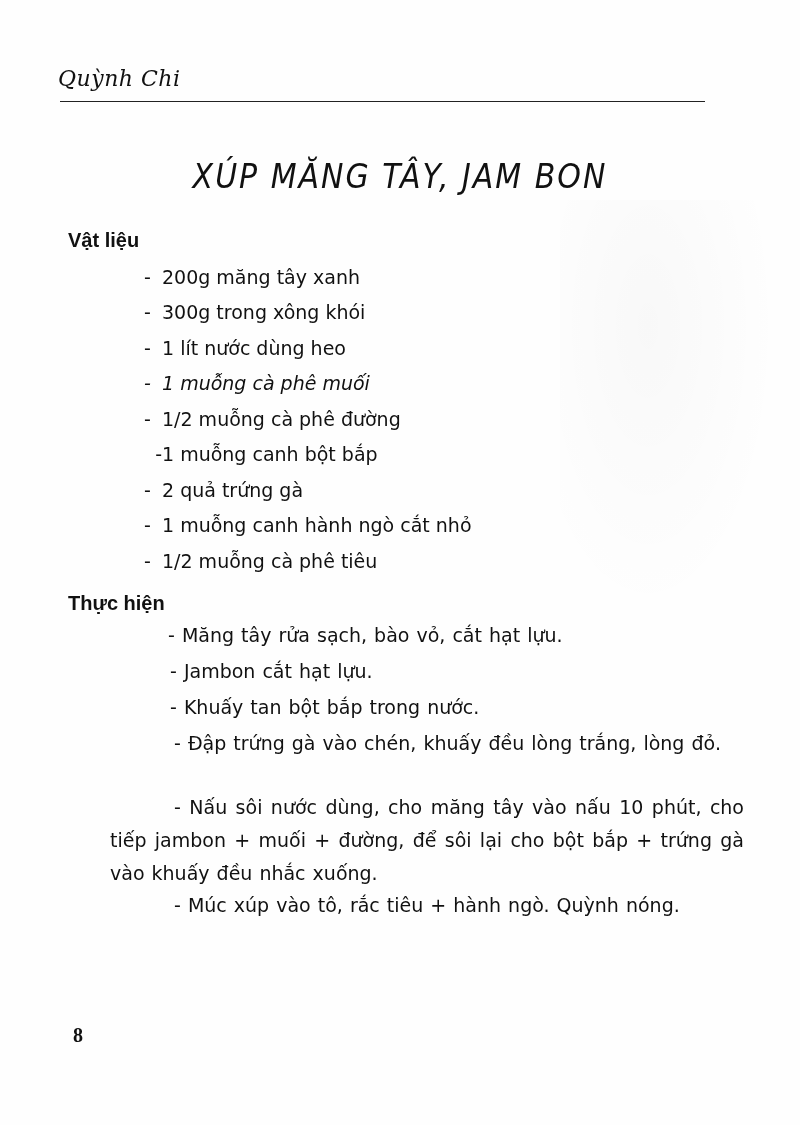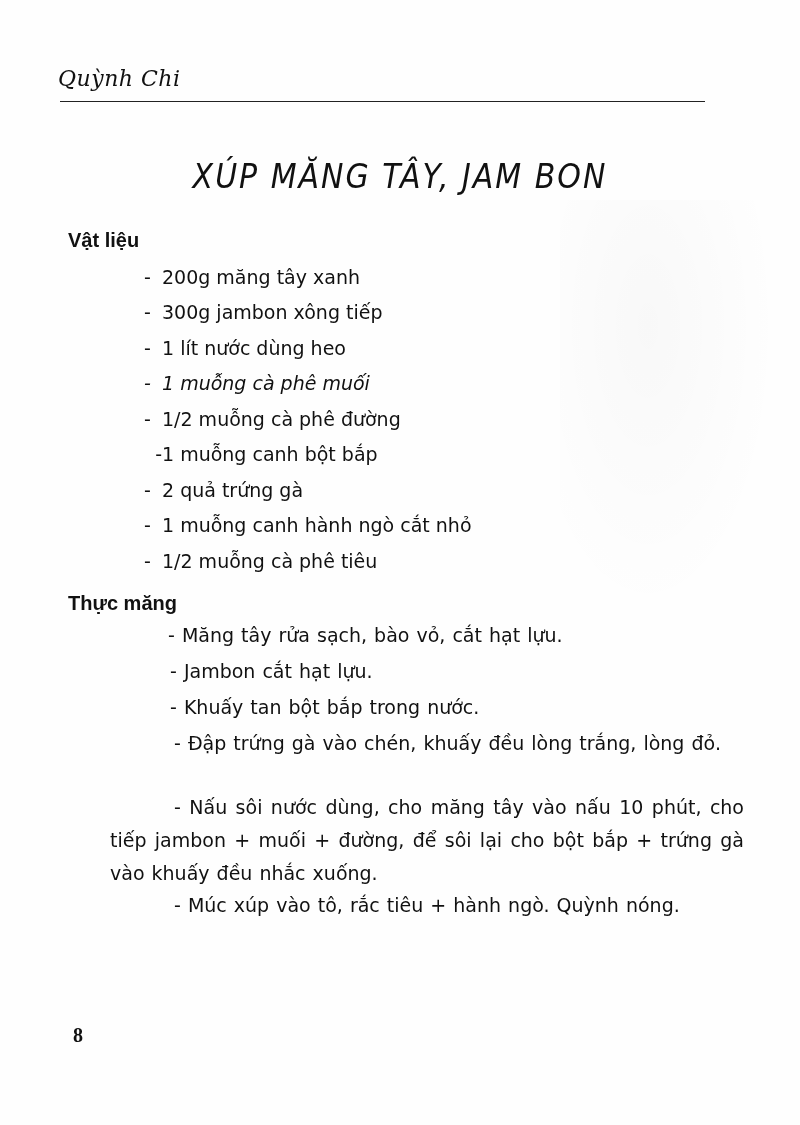--- a/index.html
+++ b/index.html
@@ -106,30 +106,30 @@
   <div class="bleed"></div>
 
   <div class="running-head">Quỳnh Chi</div>
   <div class="head-rule"></div>
 
   <div class="title">XÚP MĂNG TÂY, JAM BON</div>
 
   <div class="section-heading" style="top:229px;">Vật liệu</div>
 
   <div class="ingredient" style="top:266px;"><span class="dash">-</span><span>200g măng tây xanh</span></div>
-  <div class="ingredient" style="top:301px;"><span class="dash">-</span><span>300g jambon xông tiếp</span></div>
+  <div class="ingredient" style="top:301px;"><span class="dash">-</span><span>300g trong xông khói</span></div>
   <div class="ingredient" style="top:337px;"><span class="dash">-</span><span>1 lít nước dùng heo</span></div>
   <div class="ingredient" style="top:372px;font-style:italic;"><span class="dash">-</span><span>1 muỗng cà phê muối</span></div>
   <div class="ingredient" style="top:408px;"><span class="dash">-</span><span>1/2 muỗng cà phê đường</span></div>
   <div class="ingredient" style="top:443px;text-align:right;"><span class="dash">-</span><span>1 muỗng canh bột bắp</span></div>
   <div class="ingredient" style="top:479px;"><span class="dash">-</span><span>2 quả trứng gà</span></div>
   <div class="ingredient" style="top:514px;"><span class="dash">-</span><span>1 muỗng canh hành ngò cắt nhỏ</span></div>
   <div class="ingredient" style="top:550px;"><span class="dash">-</span><span>1/2 muỗng cà phê tiêu</span></div>
 
-  <div class="section-heading" style="top:592px;">Thực măng</div>
+  <div class="section-heading" style="top:592px;">Thực hiện</div>
 
   <div class="step short" style="top:619px;">- Măng tây rửa sạch, bào vỏ, cắt hạt lựu.</div>
   <div class="step short" style="top:655px; text-indent:60px;">- Jambon cắt hạt lựu.</div>
   <div class="step short" style="top:691px; text-indent:60px;">- Khuấy tan bột bắp trong nước.</div>
   <div class="step" style="top:727px;">- Đập trứng gà vào chén, khuấy đều lòng trắng, lòng đỏ.</div>
   <div class="step" style="top:791px;">- Nấu sôi nước dùng, cho măng tây vào nấu 10 phút, cho tiếp jambon + muối + đường, để sôi lại cho bột bắp + trứng gà vào khuấy đều nhắc xuống.</div>
   <div class="step" style="top:889px;">- Múc xúp vào tô, rắc tiêu + hành ngò. Quỳnh nóng.</div>
 
   <div class="page-number">8</div>
 </div>

